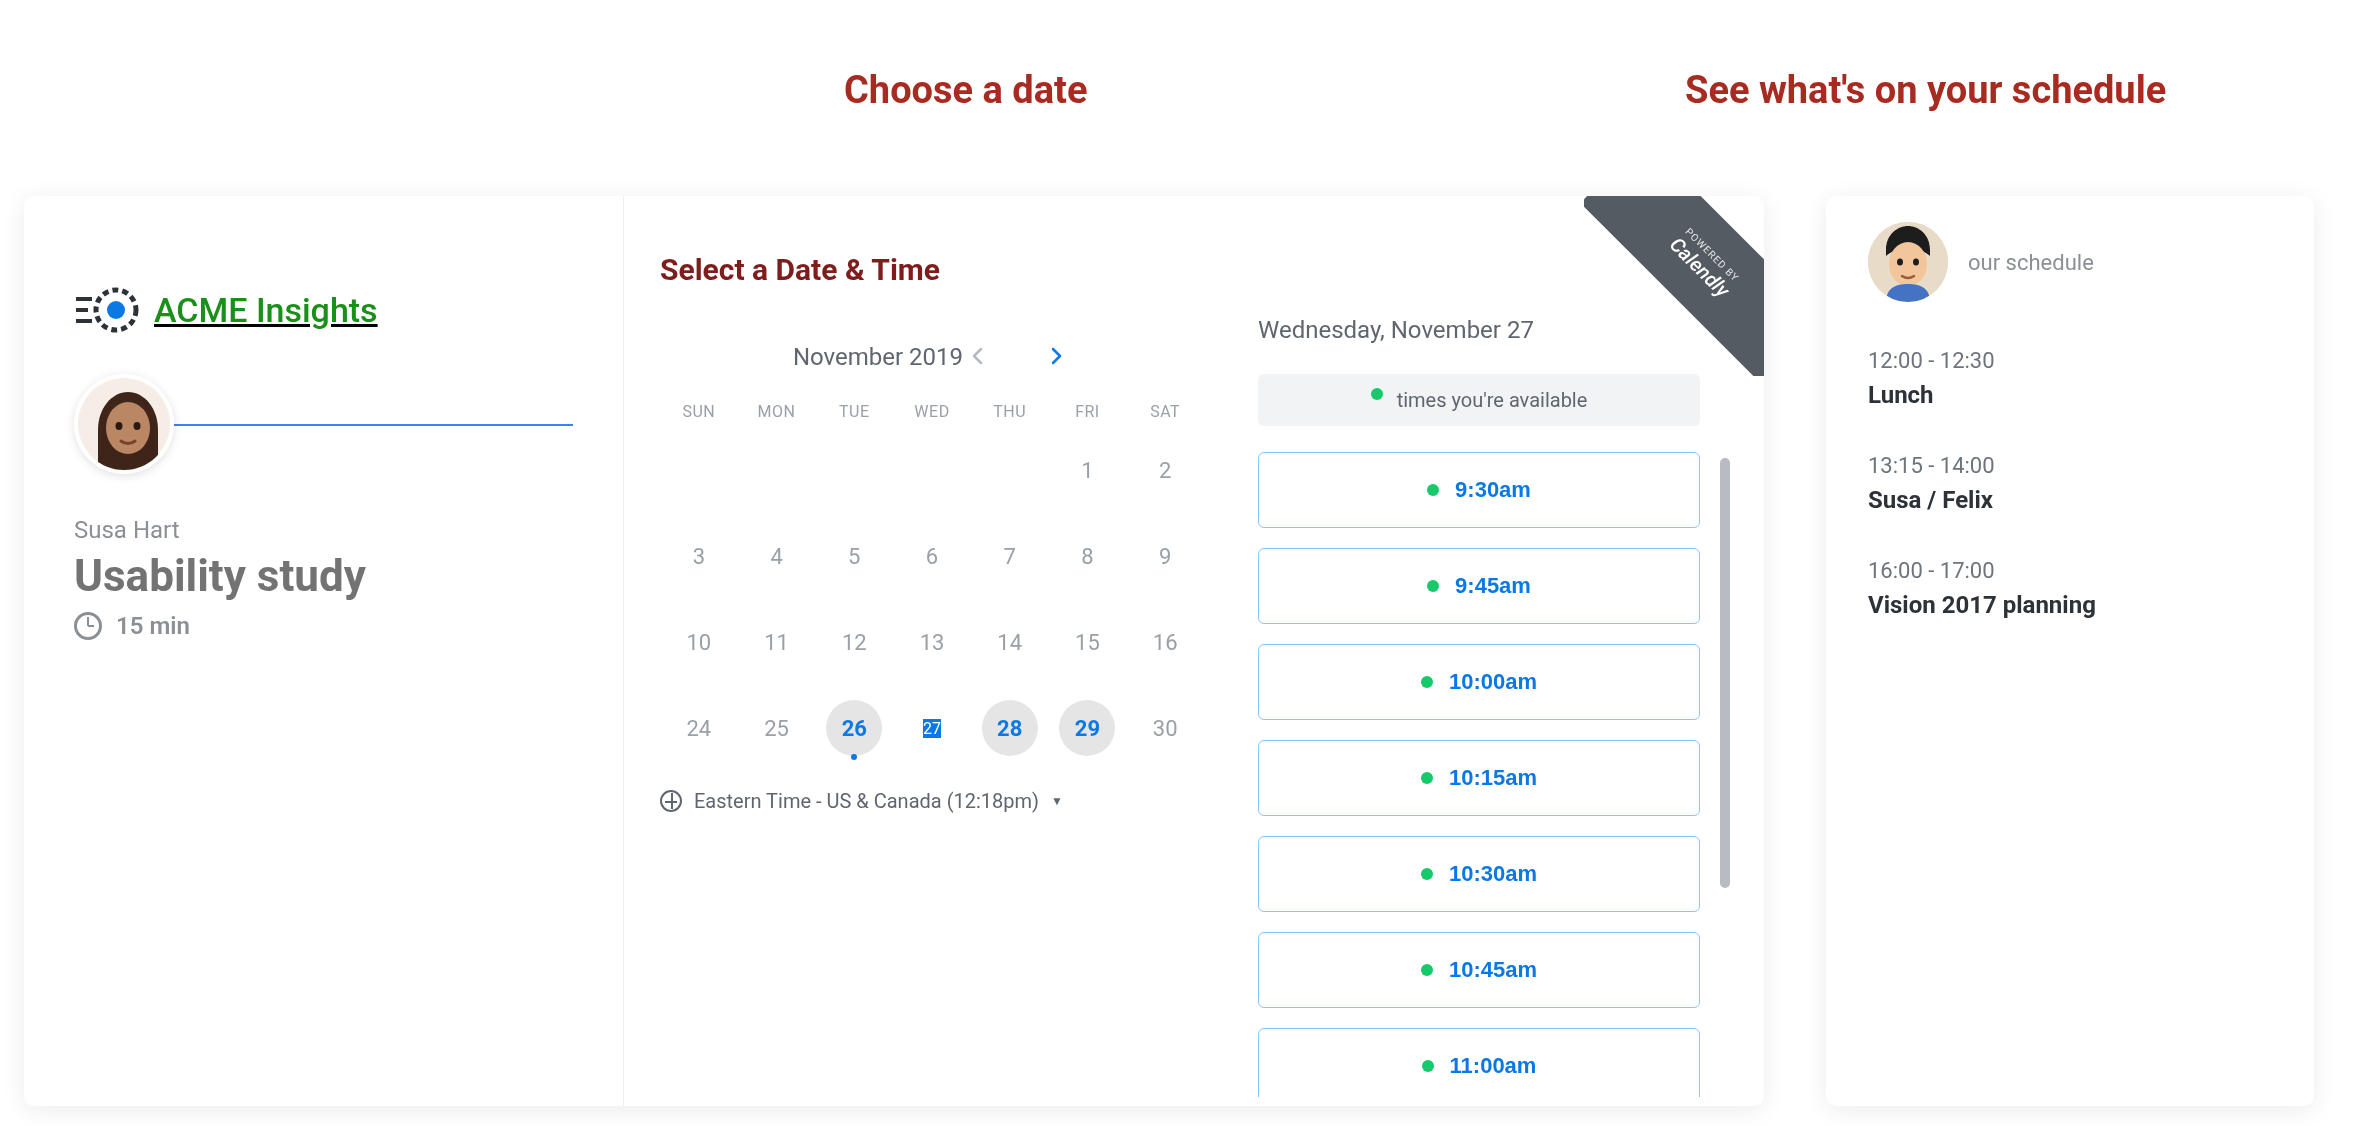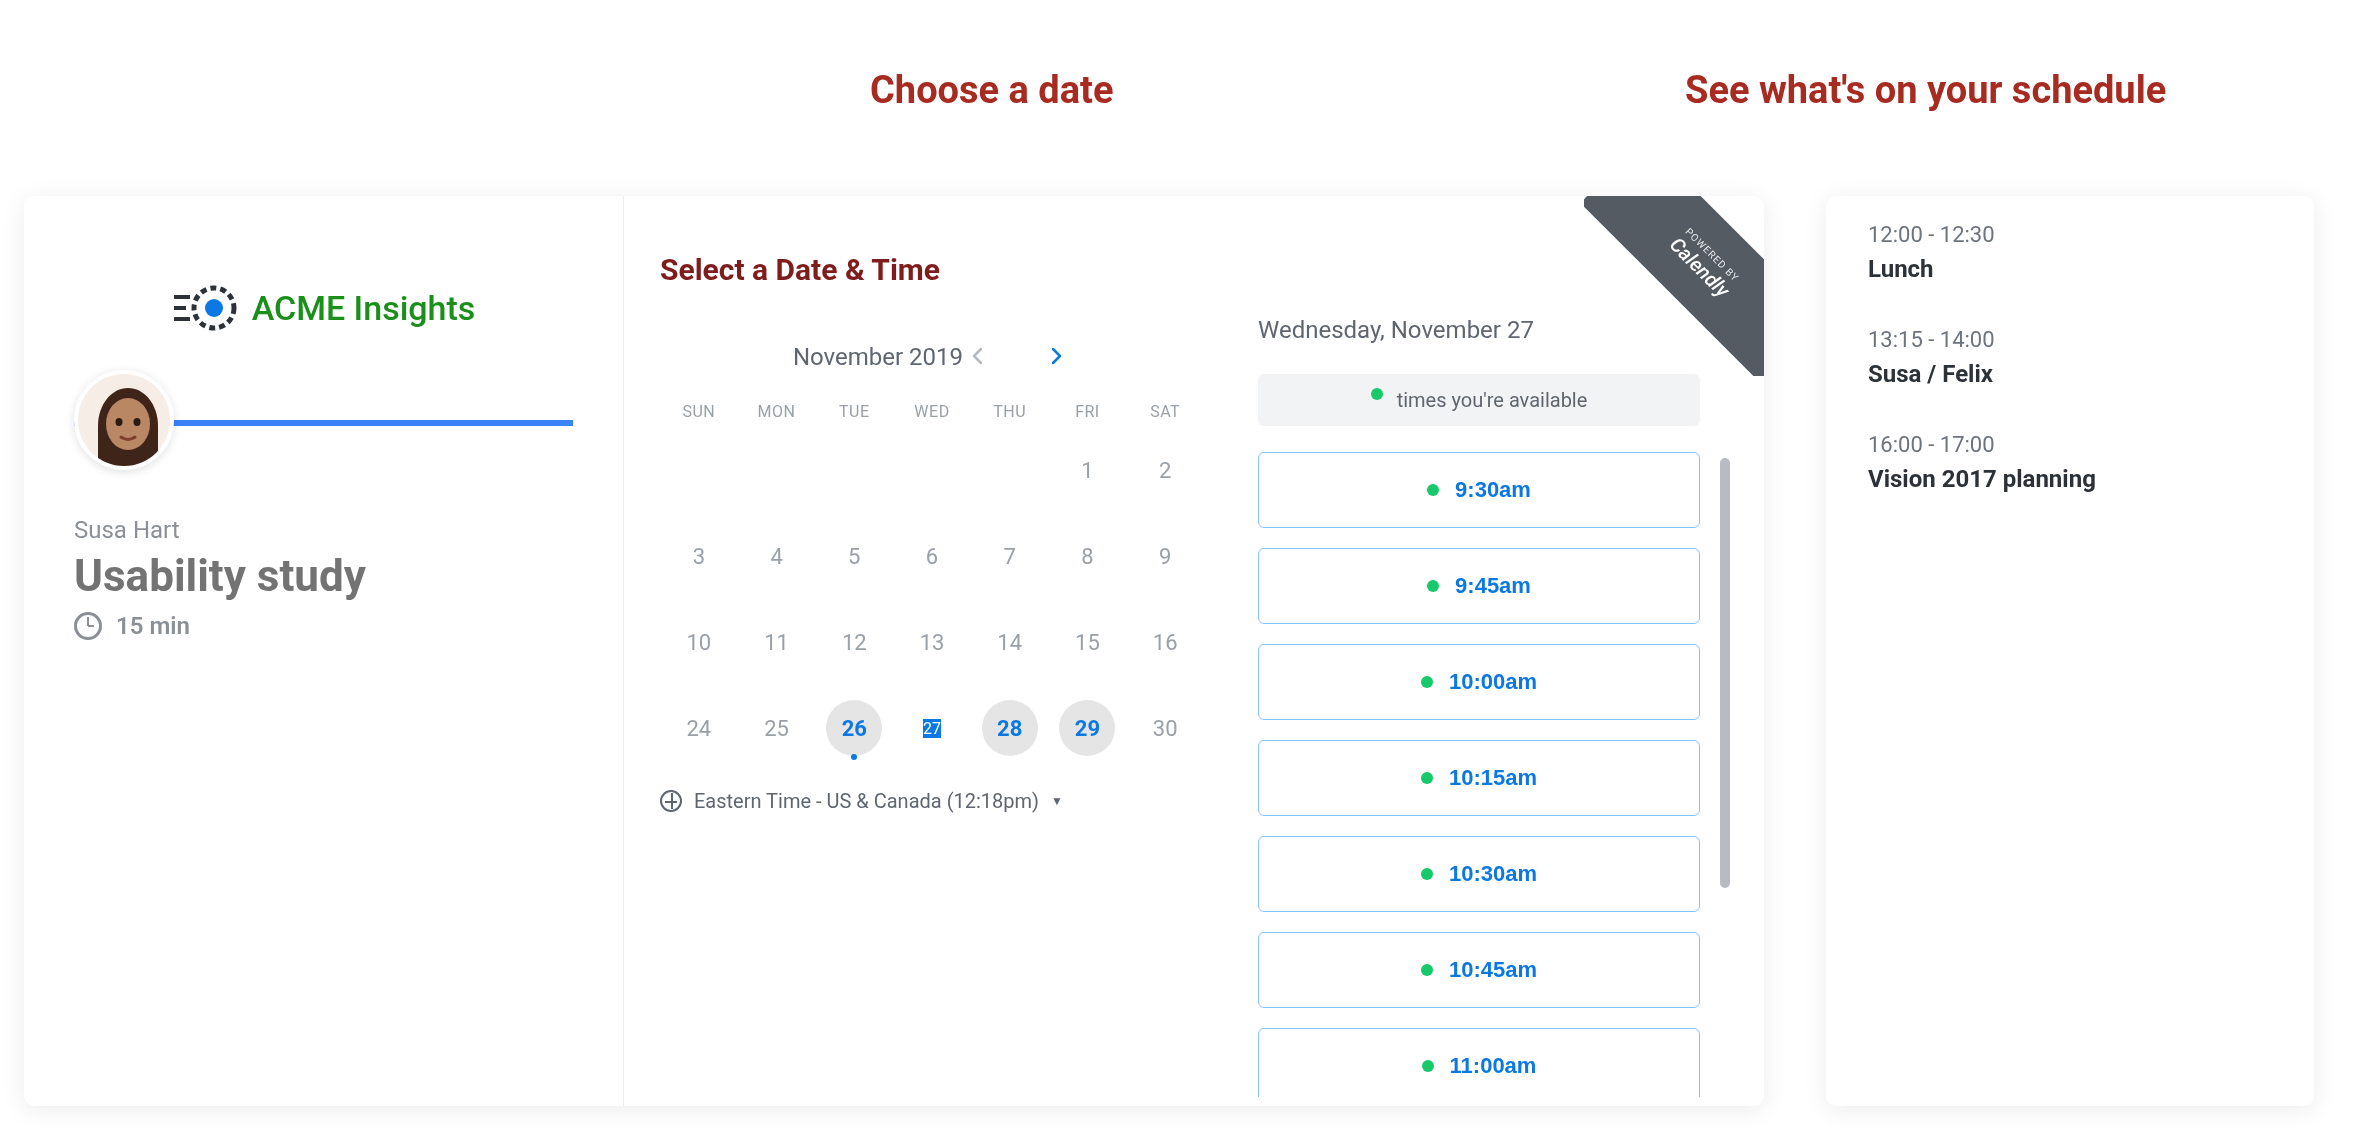--- a/index.html
+++ b/index.html
@@ -11,21 +11,21 @@
     position: relative;
   }
 
   .caption {
     position: absolute;
     font-size: 38px;
     font-weight: 700;
     color: #a82b21;
     top: 68px;
   }
-  .caption-left { left: 870px; }
+  .caption-left { left: 844px; }
   .caption-right { left: 1685px; }
 
   .panels {
     position: absolute;
     top: 196px;
     left: 24px;
     display: flex;
     gap: 62px;
   }
 
@@ -74,23 +74,23 @@
   
   .left-col {
     width: 600px;
     border-right: 1px solid #eceef1;
     padding: 0 50px 40px 50px;
   }
   .brand-row {
     height: 230px;
     display: flex;
     align-items: center;
-    justify-content: center;
-    border-bottom: 6px solid #3b82f6;
-    position: relative;
+    border-bottom: 2px solid #3b82f6;
+    position: relative;
+    text-decoration: underline;
   }
   .brand-logo {
     display: flex;
     align-items: center;
     gap: 10px;
     font-size: 34px;
     font-weight: 500;
     color: #1a8f1a;
   }
   .brand-logo svg { width: 70px; height: 50px; }
@@ -566,20 +566,34 @@
             <span class="green-dot"></span>
             <span>11:00am</span>
           </button>
         </div>
       <div class="fake-scrollbar"></div>
     </div>
 
   </div>
 
   <div class="schedule-panel">
+    <div class="schedule-header">
+      <div class="avatar-self">
+        <svg viewBox="0 0 80 80" width="80" height="80">
+          <rect width="80" height="80" fill="#e8dbc8"></rect>
+          <path d="M18 28 C18 12 30 4 40 4 C50 4 62 12 62 28 L62 34 C62 34 54 26 40 26 C26 26 18 34 18 34 Z" fill="#1d1d1d"></path>
+          <ellipse cx="40" cy="42" rx="19" ry="22" fill="#f2c59b"></ellipse>
+          <ellipse cx="32" cy="40" rx="3" ry="3.5" fill="#1d1d1d"></ellipse>
+          <ellipse cx="48" cy="40" rx="3" ry="3.5" fill="#1d1d1d"></ellipse>
+          <path d="M34 54 Q40 58 46 54" stroke="#9a5b3a" stroke-width="2.5" fill="none" stroke-linecap="round"></path>
+          <path d="M18 80 C18 66 28 62 40 62 C52 62 62 66 62 80 Z" fill="#4573c4"></path>
+        </svg>
+      </div>
+      <div class="schedule-title">our schedule</div>
+    </div>
     <div id="events">
         <div class="event-block">
           <div class="event-time">12:00 - 12:30</div>
           <div class="event-name">Lunch</div>
         </div>
         <div class="event-block">
           <div class="event-time">13:15 - 14:00</div>
           <div class="event-name">Susa / Felix</div>
         </div>
         <div class="event-block">

